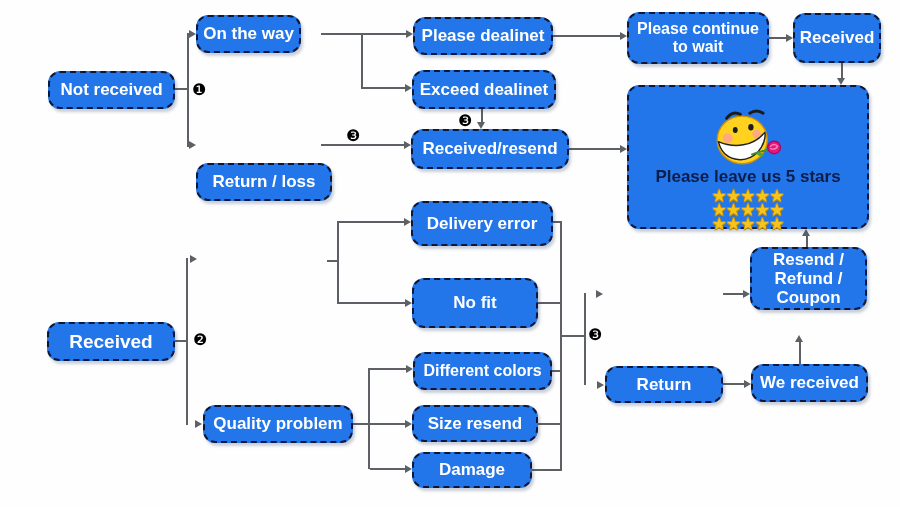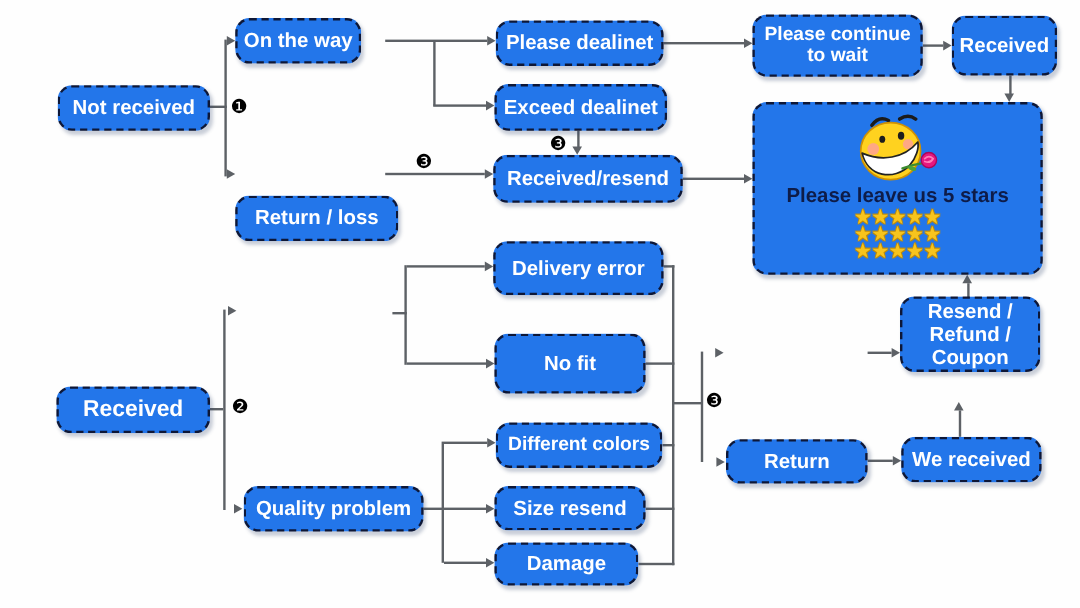--- a/index.html
+++ b/index.html
@@ -19,21 +19,21 @@
   }
   .node.solid{border-style:solid;border-width:3px;border-color:#10203f;}
   .h{position:absolute;height:2px;background:#5d6166;}
   .v{position:absolute;width:2px;background:#5d6166;}
   .ar,.ad,.au{position:absolute;width:0;height:0;}
   .ar{border-top:4px solid transparent;border-bottom:4px solid transparent;border-left:7px solid #5d6166;}
   .ad{border-left:4px solid transparent;border-right:4px solid transparent;border-top:7px solid #5d6166;}
   .au{border-left:4px solid transparent;border-right:4px solid transparent;border-bottom:7px solid #5d6166;}
   .marker{position:absolute;font-size:16px;line-height:1;color:#000;font-weight:400;}
   
-  #stars-box{flex-direction:column;justify-content:flex-start;padding-top:5px;}
+  #stars-box{flex-direction:column;justify-content:flex-start;padding-top:19px;}
   .smiley{width:78px;height:58px;margin-top:2px;flex:0 0 auto;}
   .stars-caption{font-size:17px;font-weight:700;color:#0e1c48;margin:2px 0 3px 0;line-height:1.05;}
   .star-row{font-size:15px;line-height:14px;letter-spacing:1px;padding-left:1px;color:#f7c41d;
     text-shadow:0.6px 0.6px 0 #bd8b0c, -0.6px -0.6px 0 #bd8b0c, 0.6px -0.6px 0 #bd8b0c, -0.6px 0.6px 0 #bd8b0c;}
 </style>
 </head>
 <body>
 
 <div id="stage">
 

